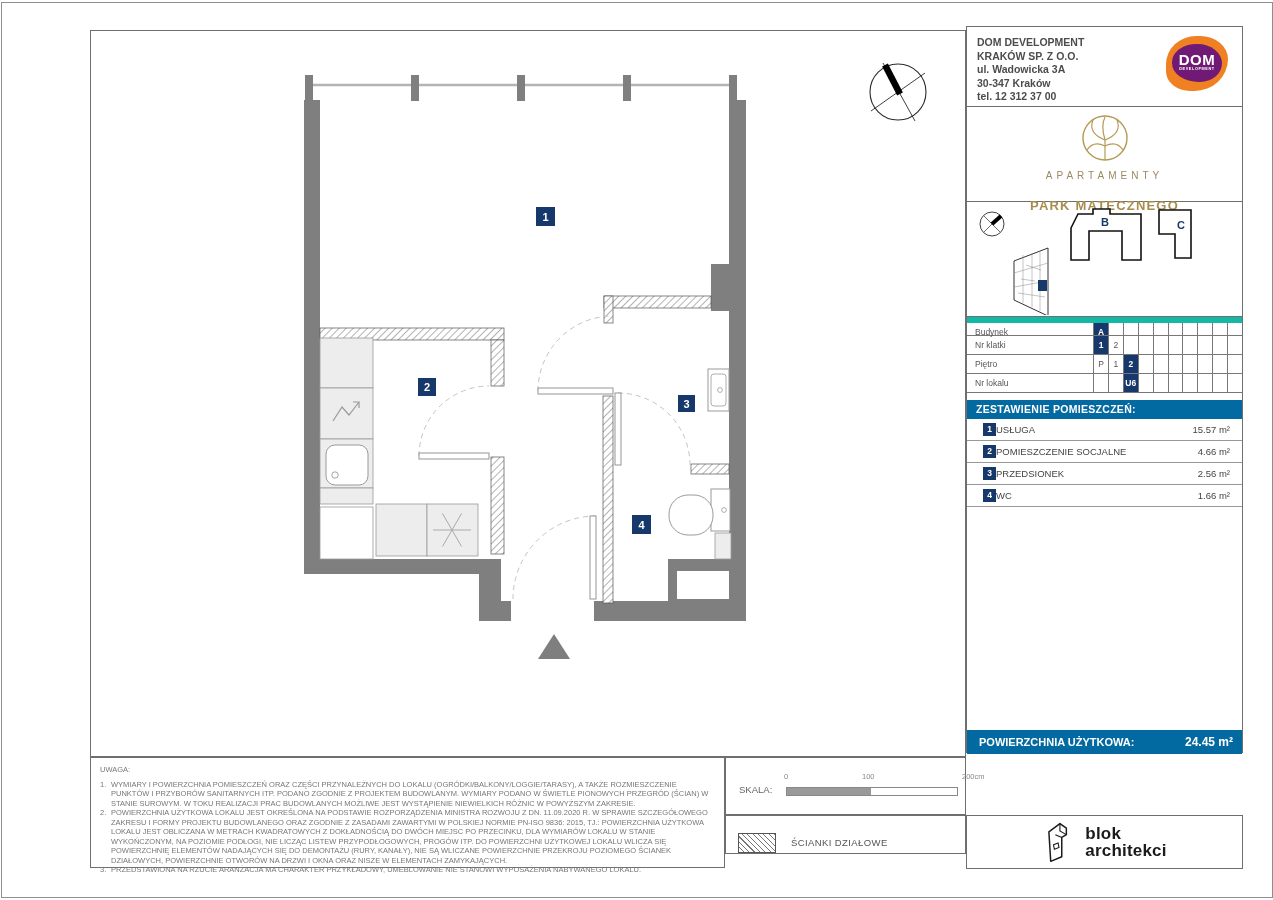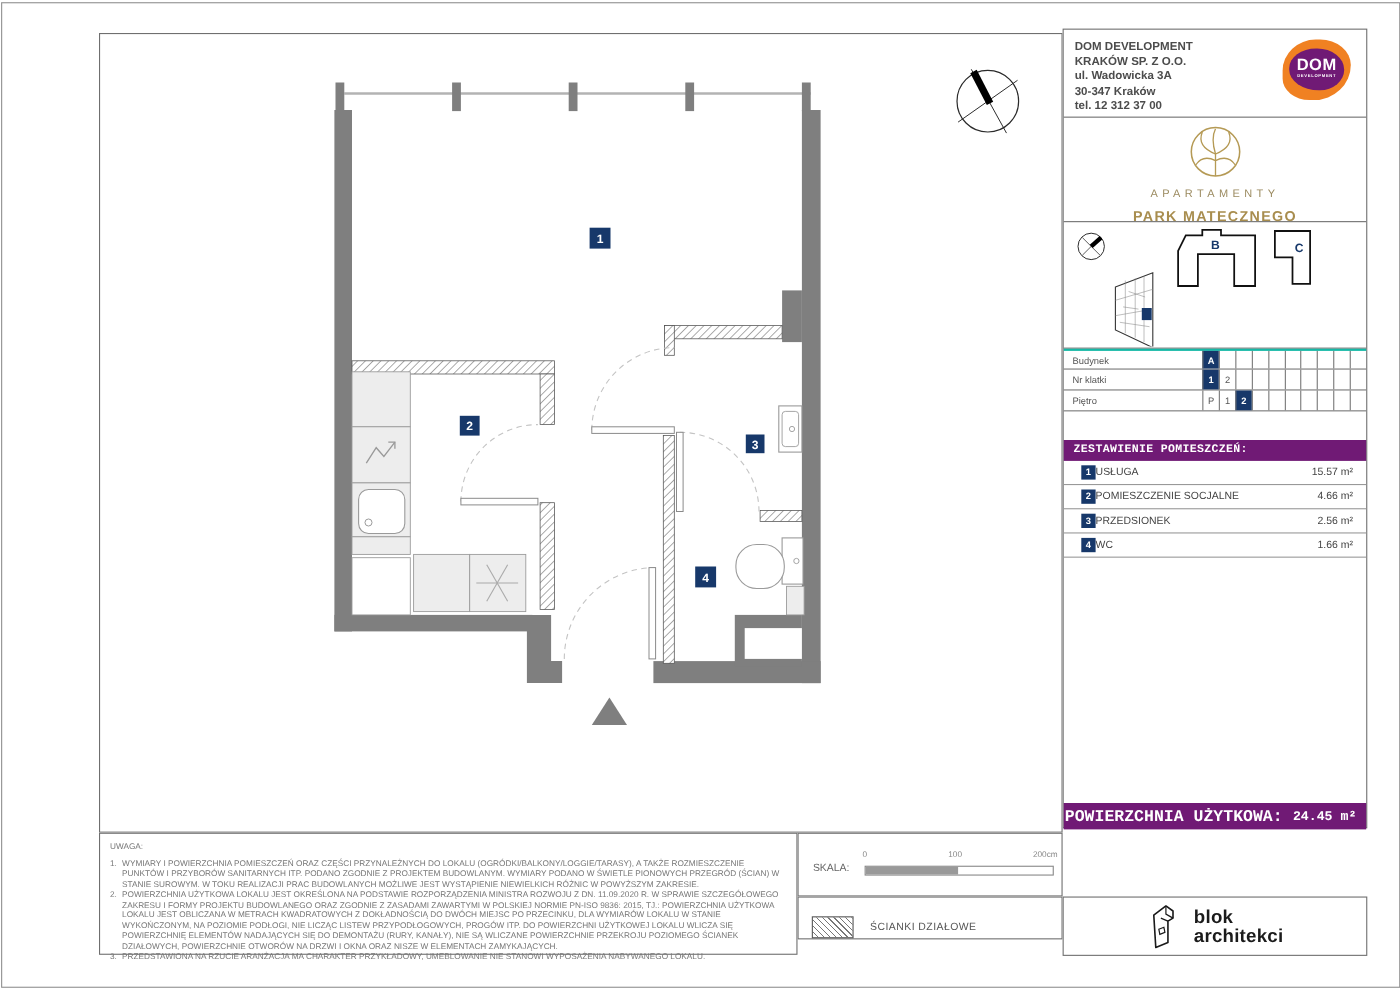--- a/index.html
+++ b/index.html
@@ -13,39 +13,39 @@
   
   .domblob{position:absolute;right:14px;top:9px;width:62px;height:55px;background:#F08122;
            border-radius:52% 48% 58% 42% / 55% 45% 62% 38%;}
   .domblob .inner{position:absolute;left:6px;top:8px;width:50px;height:38px;background:#701a75;
            border-radius:50% 50% 45% 55% / 48% 52% 50% 50%;color:#fff;text-align:center;}
   .domblob .inner .t1{font-size:15px;font-weight:bold;letter-spacing:.5px;margin-top:7px;}
   .domblob .inner .t2{font-size:3.8px;font-weight:bold;letter-spacing:.6px;margin-top:-1px;}
   
   .parkwrap{text-align:center;padding-top:6px;}
   .park1{font-size:10px;letter-spacing:4px;color:#9b8a5f;margin-top:3px;}
-  .park2{font-size:13px;font-weight:bold;letter-spacing:1.2px;color:#a88d4e;margin-top:7px;}
+  .park2{font-size:13px;font-weight:bold;letter-spacing:1.2px;color:#a88d4e;margin-top:17px;}
   
   .urow{display:flex;height:19px;border-bottom:1px solid #777;box-sizing:border-box;}
-  .urow:first-child{border-top:2px solid #14b8a6;}
+  .urow:first-child{border-top:6px solid #14b8a6;}
   .ulabel{width:127px;font-size:8.5px;color:#555;line-height:18px;padding-left:8px;box-sizing:border-box;}
   .ucell{width:15px;border-left:1px solid #777;font-size:8.5px;color:#555;text-align:center;
          line-height:18px;box-sizing:border-box;}
   .ucell.hl{background:#17386a;color:#fff;font-weight:bold;}
   
-  .navybar{background:#701a75;color:#fff;font-weight:bold;font-family:Liberation Mono, monospace;}
+  .navybar{background:#0369a1;color:#fff;font-weight:bold;}
   .rheader{position:absolute;left:0;width:275px;height:19px;font-size:10.5px;letter-spacing:.3px;
            line-height:19px;padding-left:9px;box-sizing:border-box;}
   .rrow{display:flex;align-items:center;height:21px;border-bottom:1px solid #999;}
   .rbadge{width:13px;height:13px;background:#17386a;color:#fff;font-size:8.5px;font-weight:bold;
           text-align:center;line-height:13px;margin-left:16px;flex:none;}
   .rname{font-size:9.5px;color:#444;flex:1;}
   .rarea{font-size:9.5px;color:#444;margin-right:12px;}
   .totalbar{position:absolute;left:0;top:703px;width:275px;height:24px;display:flex;align-items:center;}
-  .totalbar .tl{font-size:15px;padding-left:1px;flex:1;}
+  .totalbar .tl{font-size:11px;padding-left:12px;flex:1;}
   .totalbar .tv{font-size:12px;padding-right:9px;}
   
   .notes{font-size:7.5px;line-height:9.5px;color:#777;padding:7px 8px 0 9px;}
   .ntitle{margin-bottom:5px;}
   .nitem{display:flex;}
   .nnum{width:11px;flex:none;}
   .ntext{flex:1;}
   
   .skala-label{position:absolute;left:13px;top:26px;font-size:9.5px;color:#666;}
   .sbar{position:absolute;left:60px;top:29px;width:172px;height:9px;border:1px solid #888;box-sizing:border-box;}
@@ -274,20 +274,33 @@
         <div class="ucell">1</div>
         <div class="ucell hl">2</div>
         <div class="ucell"></div>
         <div class="ucell"></div>
         <div class="ucell"></div>
         <div class="ucell"></div>
         <div class="ucell"></div>
         <div class="ucell"></div>
         <div class="ucell"></div>
       </div>
+      <div class="urow">
+        <div class="ulabel">Nr lokalu</div>
+        <div class="ucell"></div>
+        <div class="ucell"></div>
+        <div class="ucell hl">U6</div>
+        <div class="ucell"></div>
+        <div class="ucell"></div>
+        <div class="ucell"></div>
+        <div class="ucell"></div>
+        <div class="ucell"></div>
+        <div class="ucell"></div>
+        <div class="ucell"></div>
+      </div>
     </div>
 
   <div class="rheader navybar" style="top:373px;">ZESTAWIENIE POMIESZCZEŃ:</div>
   <div class="sec" id="rooms-list" style="top:392px;">
       <div class="rrow">
         <div class="rbadge">1</div>
         <div class="rname">USŁUGA</div>
         <div class="rarea">15.57 m²</div>
       </div>
       <div class="rrow">
@@ -331,21 +344,21 @@
   </div>
 </div>
 
 <div class="box" style="left:725px;top:757px;width:241px;height:58px;">
   <div class="skala-label">SKALA:</div>
   <div class="sbar">
       <div class="fill"></div>
     </div>
   <div class="stick" style="left:58px;">0</div>
   <div class="stick" style="left:136px;">100</div>
-  <div class="stick" style="left:213px;">200cm</div>
+  <div class="stick" style="left:236px;">200cm</div>
 </div>
 
 <div class="box" style="left:725px;top:815px;width:241px;height:39px;">
   <div class="swatch"></div>
   <div class="legtext">ŚCIANKI DZIAŁOWE</div>
 </div>
 
 <div class="box arch" style="left:966px;top:815px;width:277px;height:54px;">
   <svg width="34" height="46" viewBox="0 0 36 50">
     <path d="M7,14 L19,5 L26,10 L26,17 L21,20 L21,41 L9,46 Z" fill="#fff" stroke="#1a1a1a" stroke-width="1.6" stroke-linejoin="round"></path>

